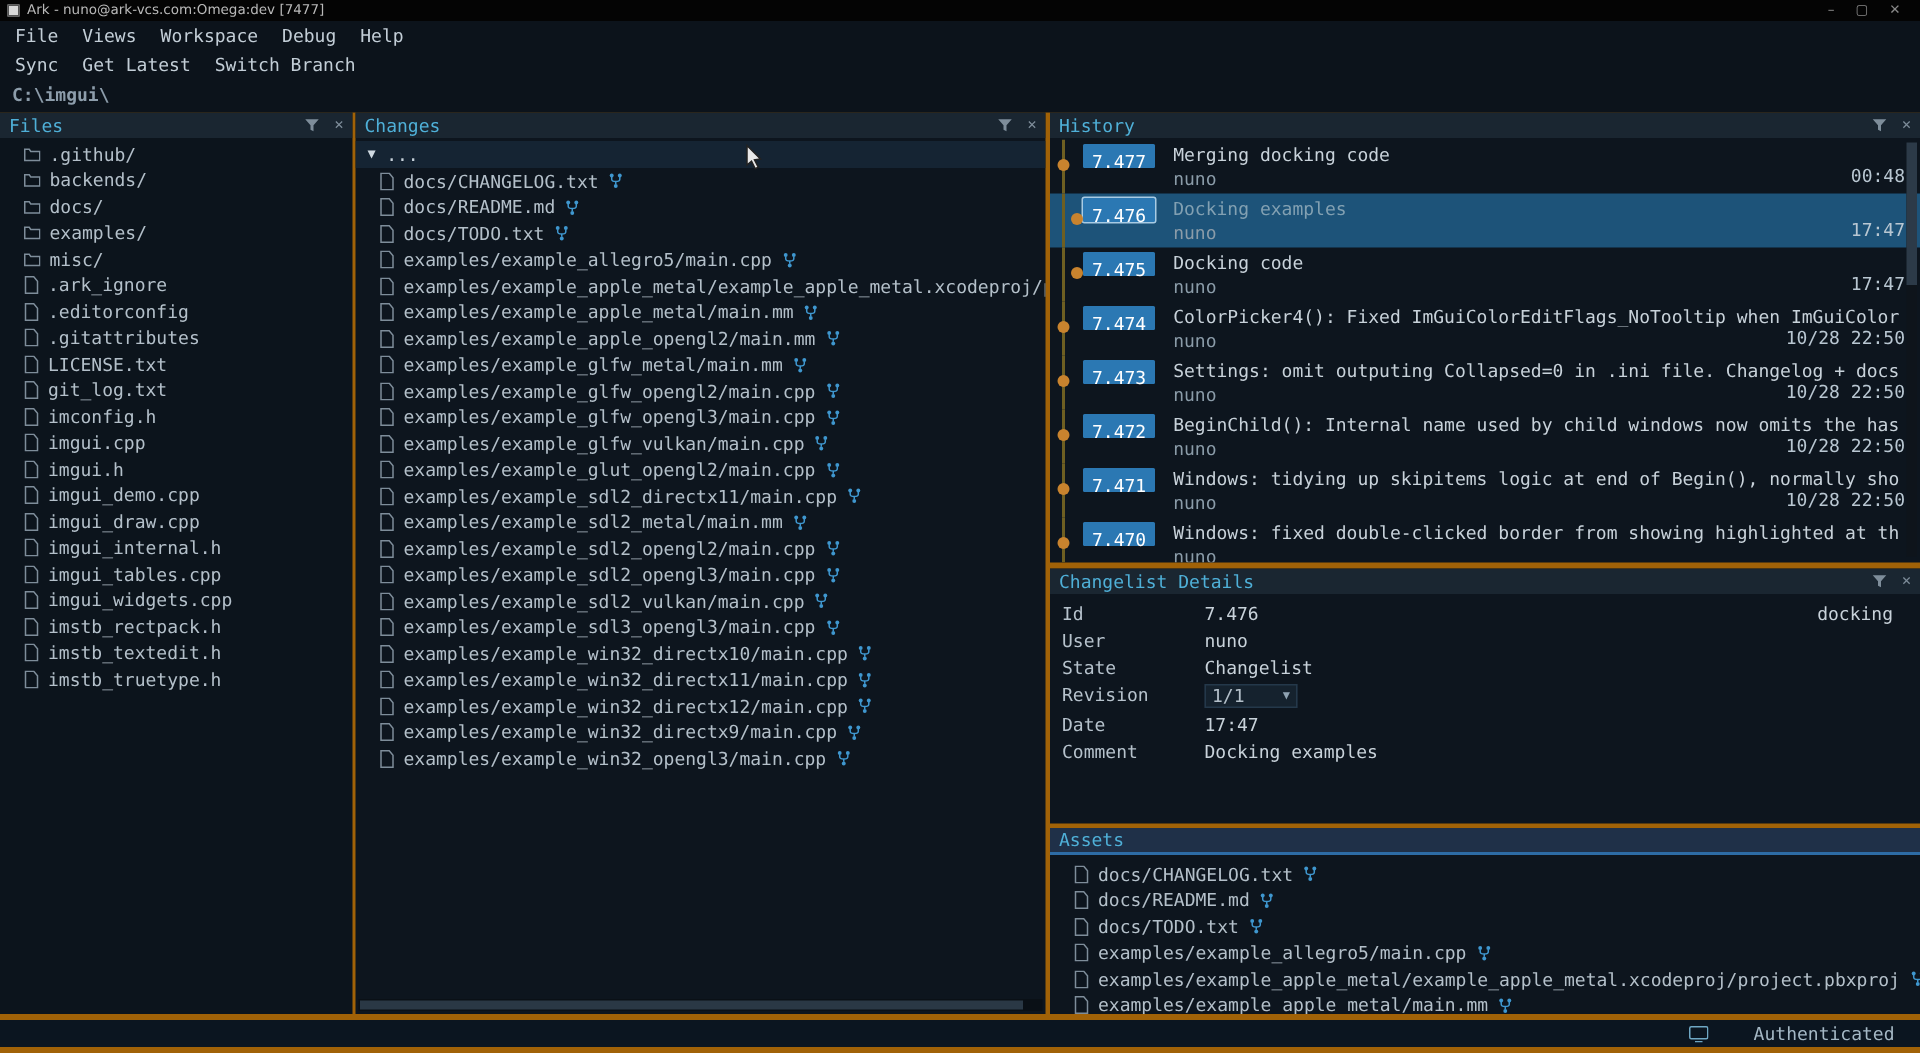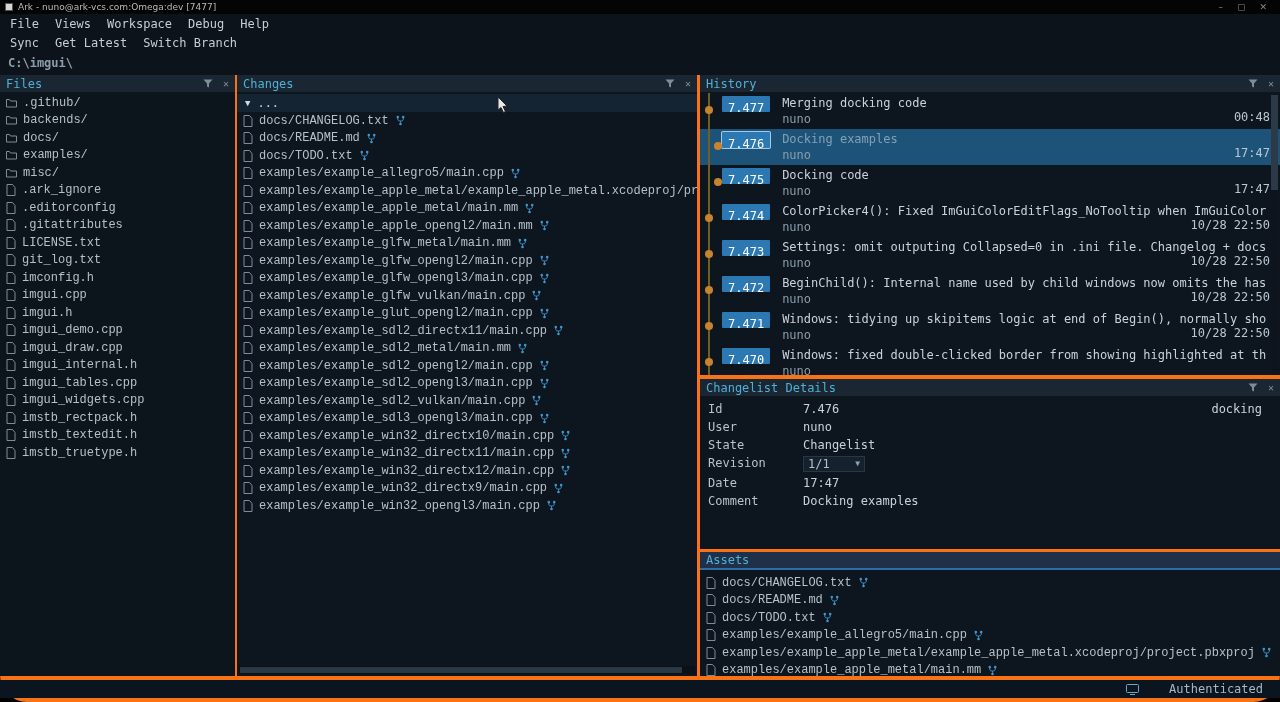--- a/index.html
+++ b/index.html
@@ -1,18 +1,18 @@
 <!DOCTYPE html>
 <html><head>
 <meta charset="utf-8">
 <style>
   *{margin:0;padding:0;box-sizing:border-box;}
   html,body{width:1280px;height:702px;overflow:hidden;background:#000;}
   body{font-family:"DejaVu Sans Mono",monospace;font-size:12px;color:#b4c0ca;}
-  #app{position:absolute;inset:0;background:#f97316;border-radius:27px;}
+  #app{position:absolute;inset:0;background:#a16207;}
 
   
   .titlebar{position:absolute;top:0;left:0;right:0;height:14px;background:#040404;display:flex;align-items:center;padding:0 5px;font-family:"DejaVu Sans",sans-serif;font-size:9px;color:#b9b9b9;}
   .app-icon{width:8px;height:8px;background:#d8d8d8;border:1px solid #555;margin-right:5px;}
   .title-text{flex:1;white-space:nowrap;overflow:hidden;}
   .win-controls{display:flex;gap:14px;margin-right:8px;color:#8a8a8a;font-size:9px;}
   .win-controls span{cursor:default;}
 
   
   .chrome{position:absolute;top:14px;left:0;right:0;height:61px;background:#0c131b;}
@@ -22,21 +22,21 @@
   .tool-item{padding:1px 8px;color:#c3ced7;cursor:default;}
   .pathbar{position:absolute;top:42px;left:8px;color:#8d9dab;font-weight:bold;}
 
   
   .panel{position:absolute;background:#0d151e;overflow:hidden;}
   .panel-header{height:17px;background:#1a2631;display:flex;align-items:center;justify-content:space-between;padding:0 6px;}
   .panel-title{color:#4fb0d8;}
   .header-icons{display:flex;align-items:center;gap:10px;color:#7e8d9a;}
   .header-icons .icon{display:inline-flex;align-items:center;cursor:default;font-size:10px;line-height:1;}
   .rows{position:absolute;top:19px;left:0;right:0;bottom:0;overflow:hidden;}
-  .row{height:17.5px;display:flex;align-items:center;padding-left:6px;white-space:nowrap;overflow:hidden;cursor:default;font-family:Liberation Mono, monospace;}
+  .row{height:17.5px;display:flex;align-items:center;padding-left:16px;white-space:nowrap;overflow:hidden;cursor:default;}
   .row .icon{display:inline-flex;margin-right:6px;flex:0 0 auto;}
   .row-label{white-space:nowrap;}
   .branch-glyph{display:inline-flex;margin-left:7px;flex:0 0 auto;}
 
   
   .files-panel{left:0;top:75px;width:235px;bottom:26px;background:#0c141c;}
   .file-row .folder-icon{display:none;}
   .file-row[data-type="folder"] .folder-icon{display:inline-flex;}
 
   

